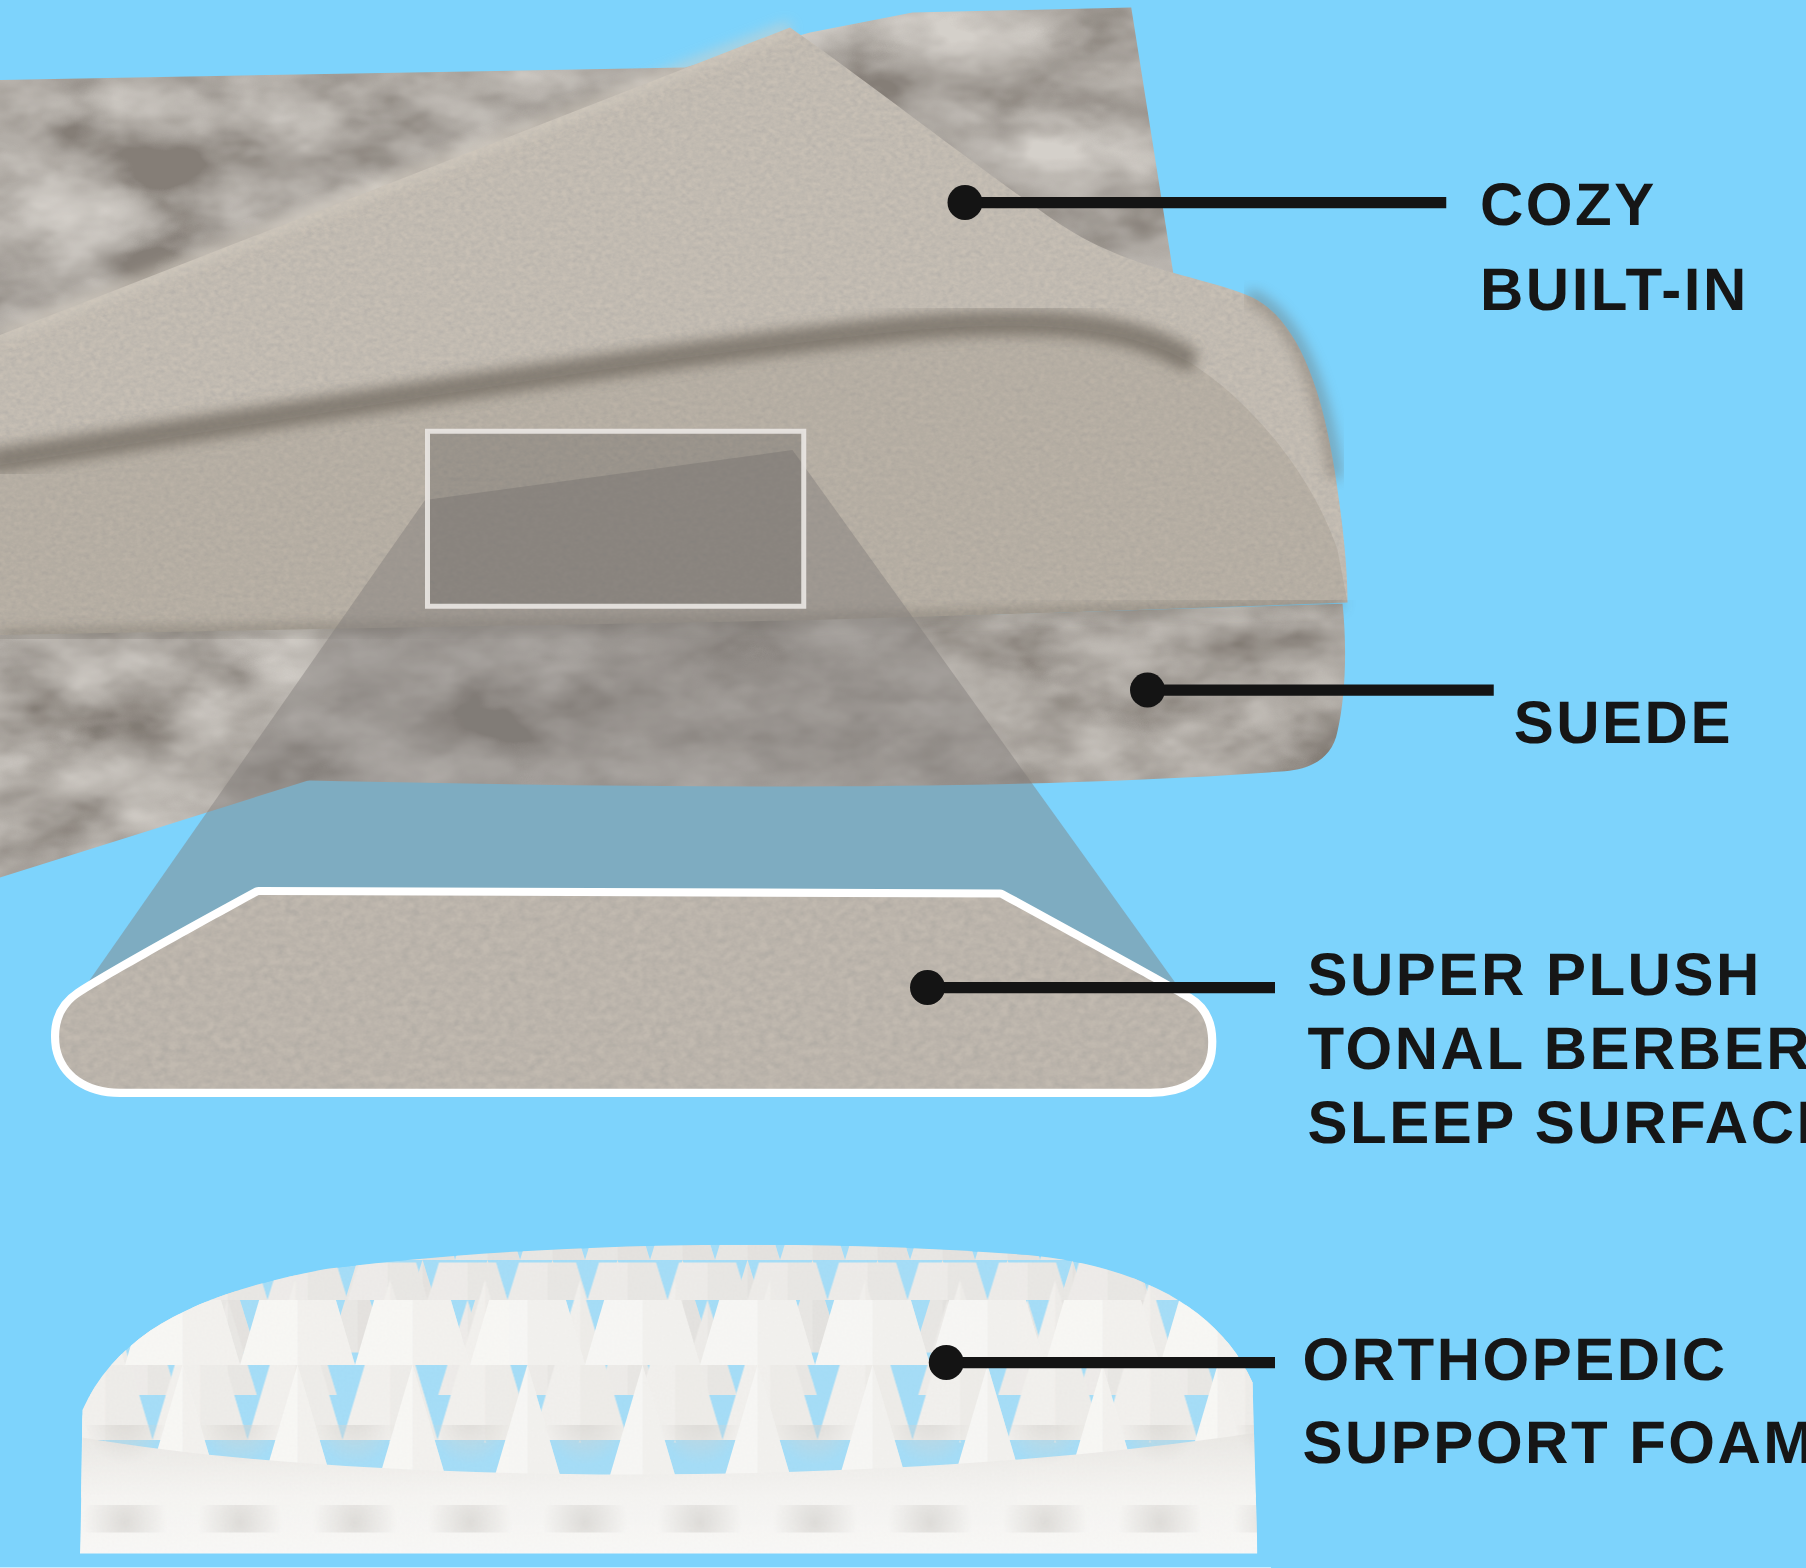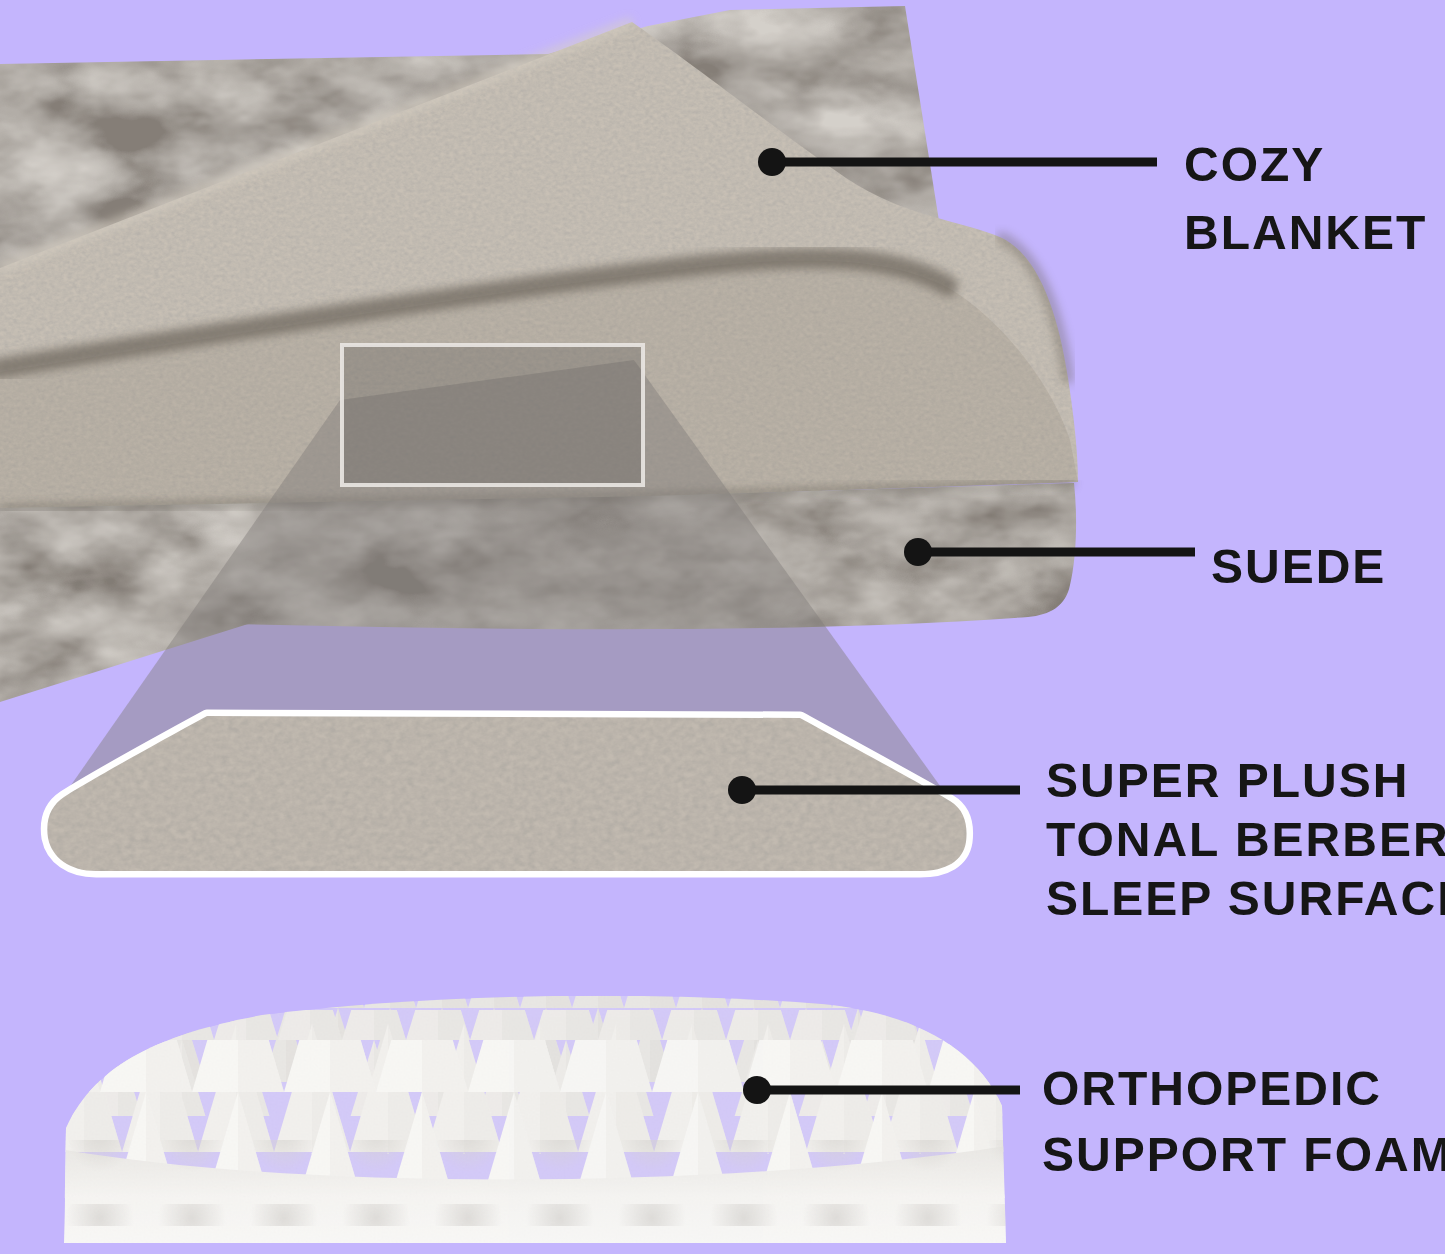--- a/index.html
+++ b/index.html
@@ -1,27 +1,27 @@
 <!DOCTYPE html>
 <html><head>
 <meta charset="utf-8">
 <style>
   html,body{margin:0;padding:0;background:#ffffff;}
   body{width:1445px;height:1254px;overflow:hidden;}
   .stage{
-    position:relative;width:1445px;height:1254px;background:#c4b5fd;
+    position:relative;width:1445px;height:1254px;background:#7dd3fc;
     font-family:"Liberation Sans","DejaVu Sans",sans-serif;
   }
   .art{position:absolute;left:0;top:0;}
   .callout-label{
     position:absolute;color:#161616;font-weight:700;font-size:48px;
     letter-spacing:2px;white-space:nowrap;
   }
   .cl-1{left:1184px;top:131px;line-height:68px;}
-  .cl-2{left:1211px;top:533px;line-height:67px;}
+  .cl-2{left:1211px;top:545px;line-height:67px;}
   .cl-3{left:1046px;top:751px;line-height:59px;}
   .cl-4{left:1042px;top:1056px;line-height:66px;}
 </style>
 </head>
 <body>
 
 <div class="stage">
 
   <svg class="art" width="1445" height="1254" viewBox="0 0 1445 1254">
     <defs>
@@ -138,21 +138,21 @@
       </g>
       <g>
         <line x1="763" y1="1090" x2="1020" y2="1090" stroke-width="9"></line>
         <circle cx="757" cy="1090" r="14" stroke="none"></circle>
       </g>
     </g>
   </svg>
 
   <div class="callout-label cl-1">
     <div>COZY</div>
-    <div>BLANKET</div>
+    <div>BUILT-IN</div>
   </div>
 
   <div class="callout-label cl-2">
     <div>SUEDE</div>
   </div>
 
   <div class="callout-label cl-3">
     <div>SUPER PLUSH</div>
     <div>TONAL BERBER</div>
     <div>SLEEP SURFACE</div>

